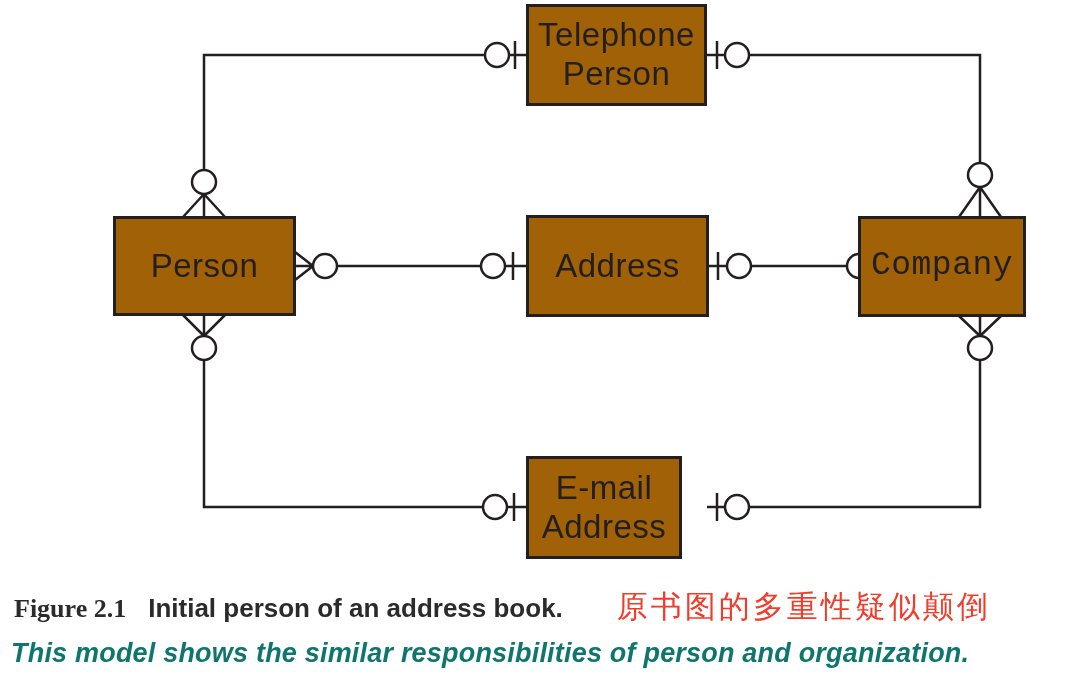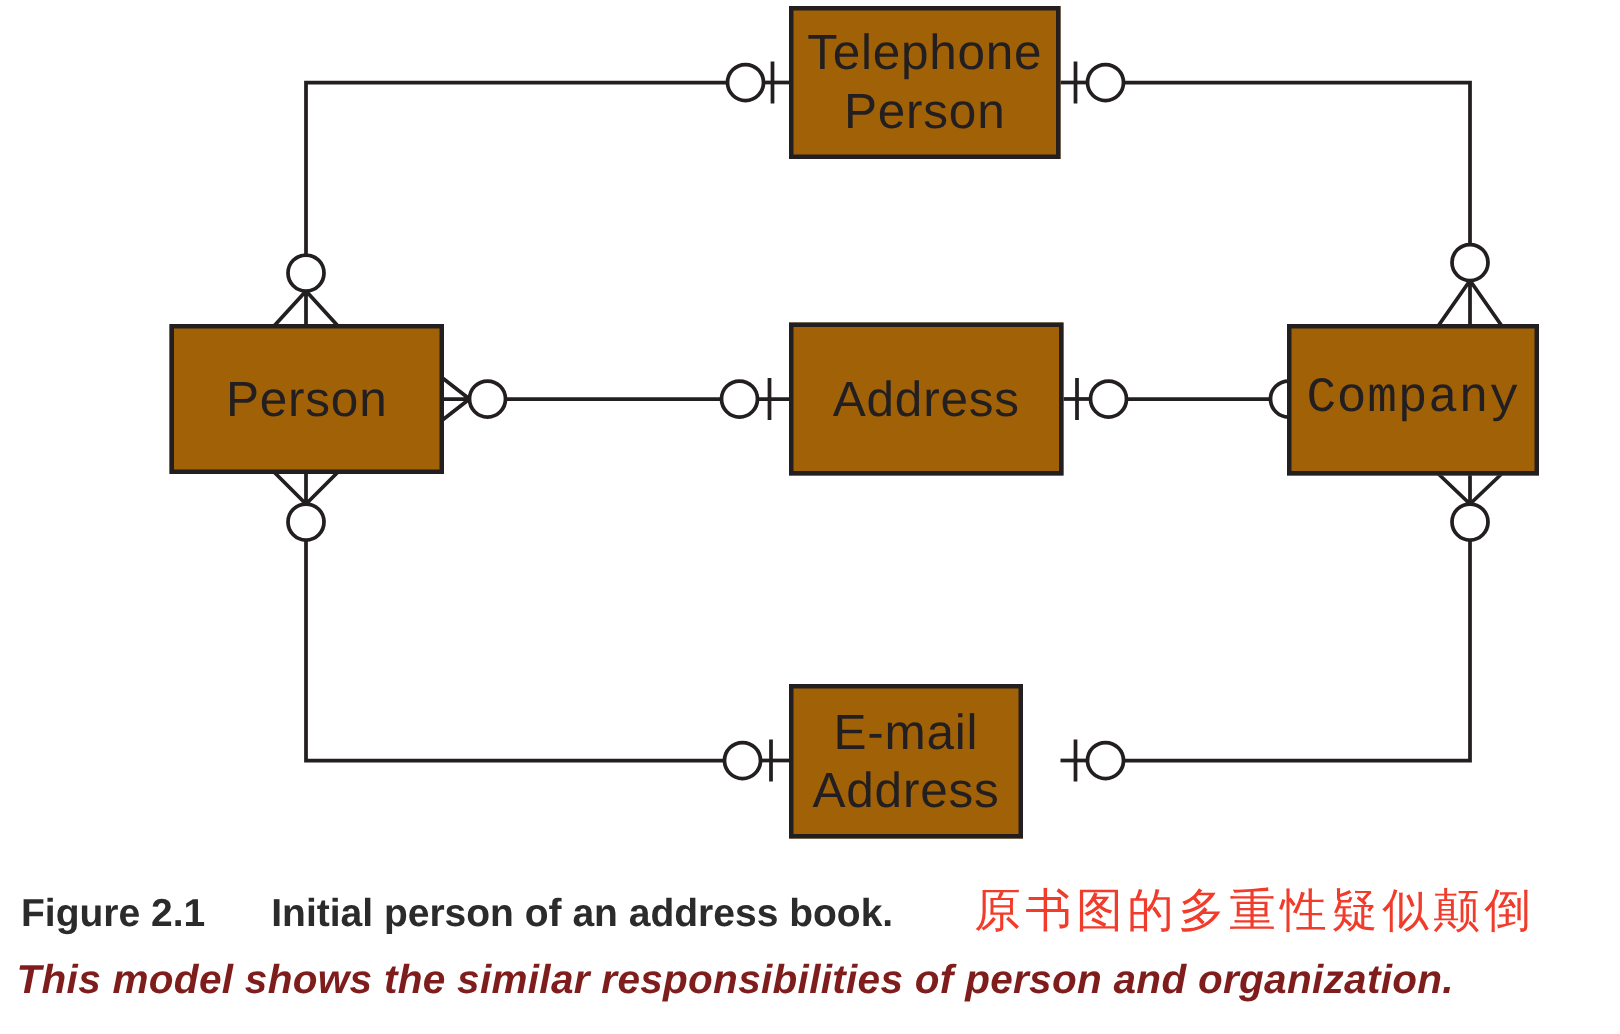--- a/index.html
+++ b/index.html
@@ -31,35 +31,35 @@
   .entity-address{left:526px;top:215px;width:183px;height:102px;}
   .entity-company{left:858px;top:216px;width:168px;height:101px;font-family:Liberation Mono, monospace;}
   .entity-email{left:526px;top:456px;width:156px;height:103px;}
   .caption-row{
     position:absolute;left:14px;top:586px;
     white-space:nowrap;
     font-size:26px;
     font-weight:700;
     color:#2b2b2b;
   }
-  .figure-label{margin-right:44px;}
+  .figure-label{margin-right:22px;font-family:Liberation Serif, serif;}
   .annotation-cn{
     margin-left:54px;
     font-weight:400;
     font-size:31px;
     letter-spacing:3px;
     color:#f23c2b;
   }
   .subtitle{
     position:absolute;left:11px;top:638px;
     white-space:nowrap;
     font-size:27px;
     font-style:italic;
     font-weight:600;
-    color:#7f1d1d;
+    color:#0f766e;
     letter-spacing:0.2px;
   }
 </style>
 </head>
 <body>
 
 <div class="stage">
 
   <svg class="wires" width="1080" height="630" viewBox="0 0 1080 630" stroke="#231f20" stroke-width="2.5" fill="none">
 

